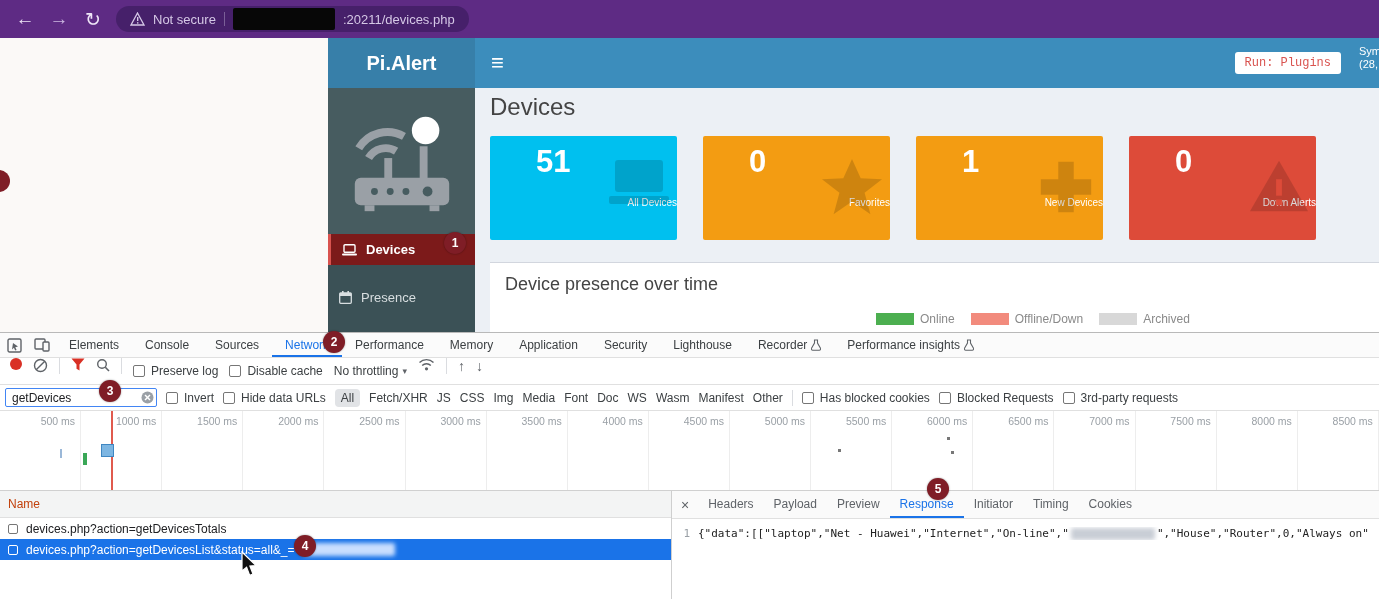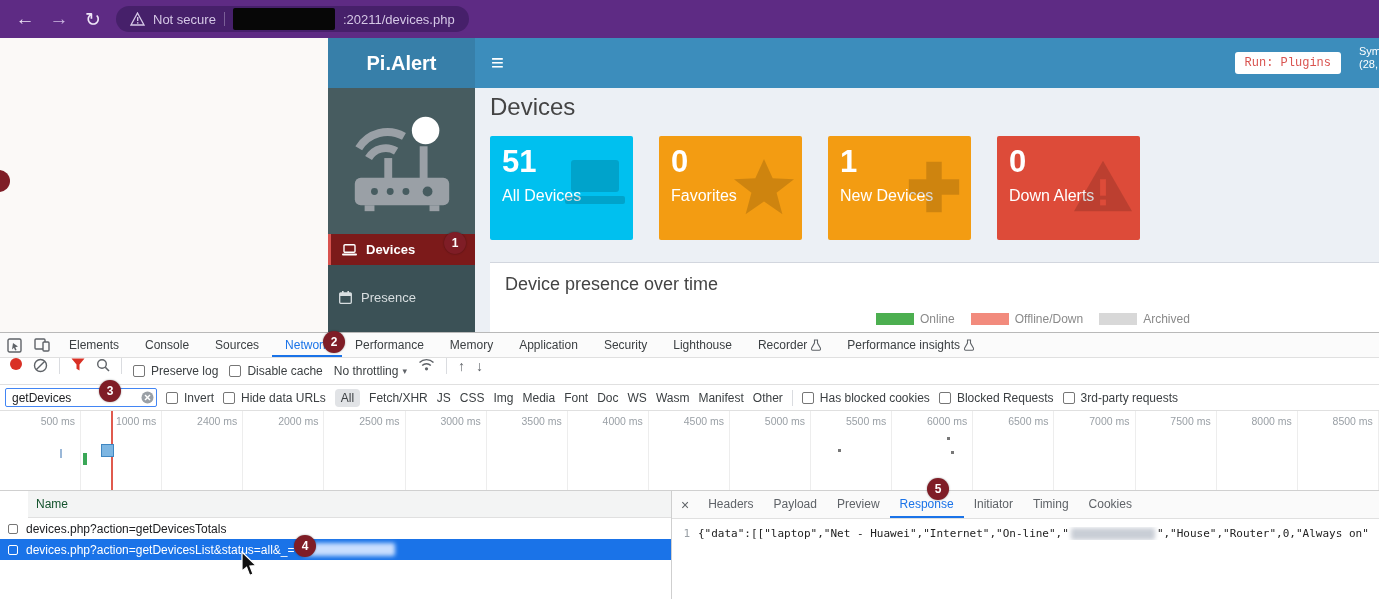--- a/index.html
+++ b/index.html
@@ -27,23 +27,23 @@
 
   .main { position:absolute; left:147px; top:0; width:904px; height:294px; }
   .topnav { position:absolute; left:0; top:0; width:904px; height:50px; background:#3c8dbc; }
   .hamburger { position:absolute; left:16px; top:12px; color:#fff; font-size:22px; cursor:pointer; }
   .run-plugins { position:absolute; right:38px; top:14px; height:22px; background:#fff; color:#d9534f; font-family:"Liberation Mono", monospace; font-size:12px; border-radius:3px; padding:0 10px; display:flex; align-items:center; cursor:pointer; }
   .nav-clipped { position:absolute; left:884px; top:7px; color:#fff; font-size:11px; line-height:13px; white-space:nowrap; }
 
   .content { position:absolute; left:0; top:50px; width:904px; height:244px; background:#ecf0f5; overflow:hidden; }
   .page-title { position:absolute; left:15px; top:5px; font-size:24px; color:#444; font-weight:400; }
   .cards { position:absolute; left:15px; top:48px; display:flex; gap:26px; }
-  .card { width:143px; height:104px; border-radius:2px; position:relative; color:#fff; overflow:hidden; cursor:pointer; }
+  .card { width:187px; height:104px; border-radius:2px; position:relative; color:#fff; overflow:hidden; cursor:pointer;padding-left:34px; }
   .card .val { font-size:31px; font-weight:bold; padding:8px 0 0 12px; }
-  .card .lbl { font-size:16px; padding-left:12px; margin-top:7px; }
+  .card .lbl { font-size:10px; padding-left:12px; margin-top:17px;text-align:right; }
   .card .bigicon { position:absolute; right:6px; top:20px; }
   .c-cyan{background:#00c0ef} .c-green{background:#00a65a} .c-orange{background:#f39c12} .c-red{background:#dd4b39}
 
   .panel { position:absolute; left:15px; top:174px; width:901px; height:80px; background:#fff; border-top:1px solid #d2d6de; }
   .panel-title { position:absolute; left:15px; top:11px; font-size:18px; color:#444; }
   .legend { position:absolute; left:386px; top:49px; display:flex; gap:16px; align-items:center; font-size:12px; color:#8a8a8a; }
   .legend-item { display:flex; align-items:center; gap:6px; cursor:pointer; }
   .swatch { width:38px; height:12px; display:inline-block; }
 
   .edge-dot { position:absolute; width:22px; height:22px; border-radius:50%; background:#7f1d26; }
@@ -70,21 +70,21 @@
   .type-pill { padding:2px 6px; border-radius:4px; cursor:pointer; white-space:nowrap; }
   .type-pill.selected { background:#e1e3e6; }
   .type-lbl { cursor:pointer; white-space:nowrap; }
 
   .dt-timeline { position:absolute; left:0; top:78px; width:1379px; height:80px; border-bottom:1px solid #d0d0d0; display:flex; overflow:hidden; }
   .tl-col { flex:0 0 81.12px; border-right:1px solid #ededed; font-size:10.5px; color:#9aa0a6; text-align:right; padding:4px 5px 0 0; }
   .tl-mark { position:absolute; }
 
   .dt-bottom { position:absolute; left:0; top:158px; width:1379px; height:109px; display:flex; }
   .req-pane { position:relative; width:672px; height:109px; border-right:1px solid #cfcfcf; }
-  .req-hdr { height:27px; background:#f3f4f4; border-bottom:1px solid #e0e0e0; display:flex; align-items:center; padding-left:8px; color:#14532d;margin-left:28px; }
+  .req-hdr { height:27px; background:#f3f4f4; border-bottom:1px solid #e0e0e0; display:flex; align-items:center; padding-left:8px; color:#c2410c; }
   .req-row { position:absolute; left:0; width:671px; height:21px; display:flex; align-items:center; gap:8px; padding-left:8px; color:#202124; cursor:pointer; white-space:nowrap; }
   .req-row .cb { width:10px; height:10px; }
   .req-row.sel { background:#1a73e8; color:#fff; }
   .req-row.sel .cb { border-color:#fff; background:transparent; }
   .redact-blue { width:92px; height:13px; background:rgba(210,228,255,0.95); border-radius:2px; filter:blur(2px); }
 
   .det-pane { position:relative; flex:1; height:109px; }
   .det-tabs { height:28px; border-bottom:1px solid #e0e0e0; background:#fafafa; display:flex; align-items:center; color:#5f6368; }
   .det-close { padding:0 9px; font-size:14px; cursor:pointer; }
   .det-tab { padding:0 10px; line-height:27px; cursor:pointer; }
@@ -362,21 +362,21 @@
         </label>
       <label class="chk">
           <span class="cb"></span>
           <span>3rd-party requests</span>
         </label>
     </div>
 
     <div class="dt-timeline">
       <div class="tl-col"><span>500 ms</span></div>
       <div class="tl-col"><span>1000 ms</span></div>
-      <div class="tl-col"><span>2400 ms</span></div>
+      <div class="tl-col"><span>1500 ms</span></div>
       <div class="tl-col"><span>2000 ms</span></div>
       <div class="tl-col"><span>2500 ms</span></div>
       <div class="tl-col"><span>3000 ms</span></div>
       <div class="tl-col"><span>3500 ms</span></div>
       <div class="tl-col"><span>4000 ms</span></div>
       <div class="tl-col"><span>4500 ms</span></div>
       <div class="tl-col"><span>5000 ms</span></div>
       <div class="tl-col"><span>5500 ms</span></div>
       <div class="tl-col"><span>6000 ms</span></div>
       <div class="tl-col"><span>6500 ms</span></div>

